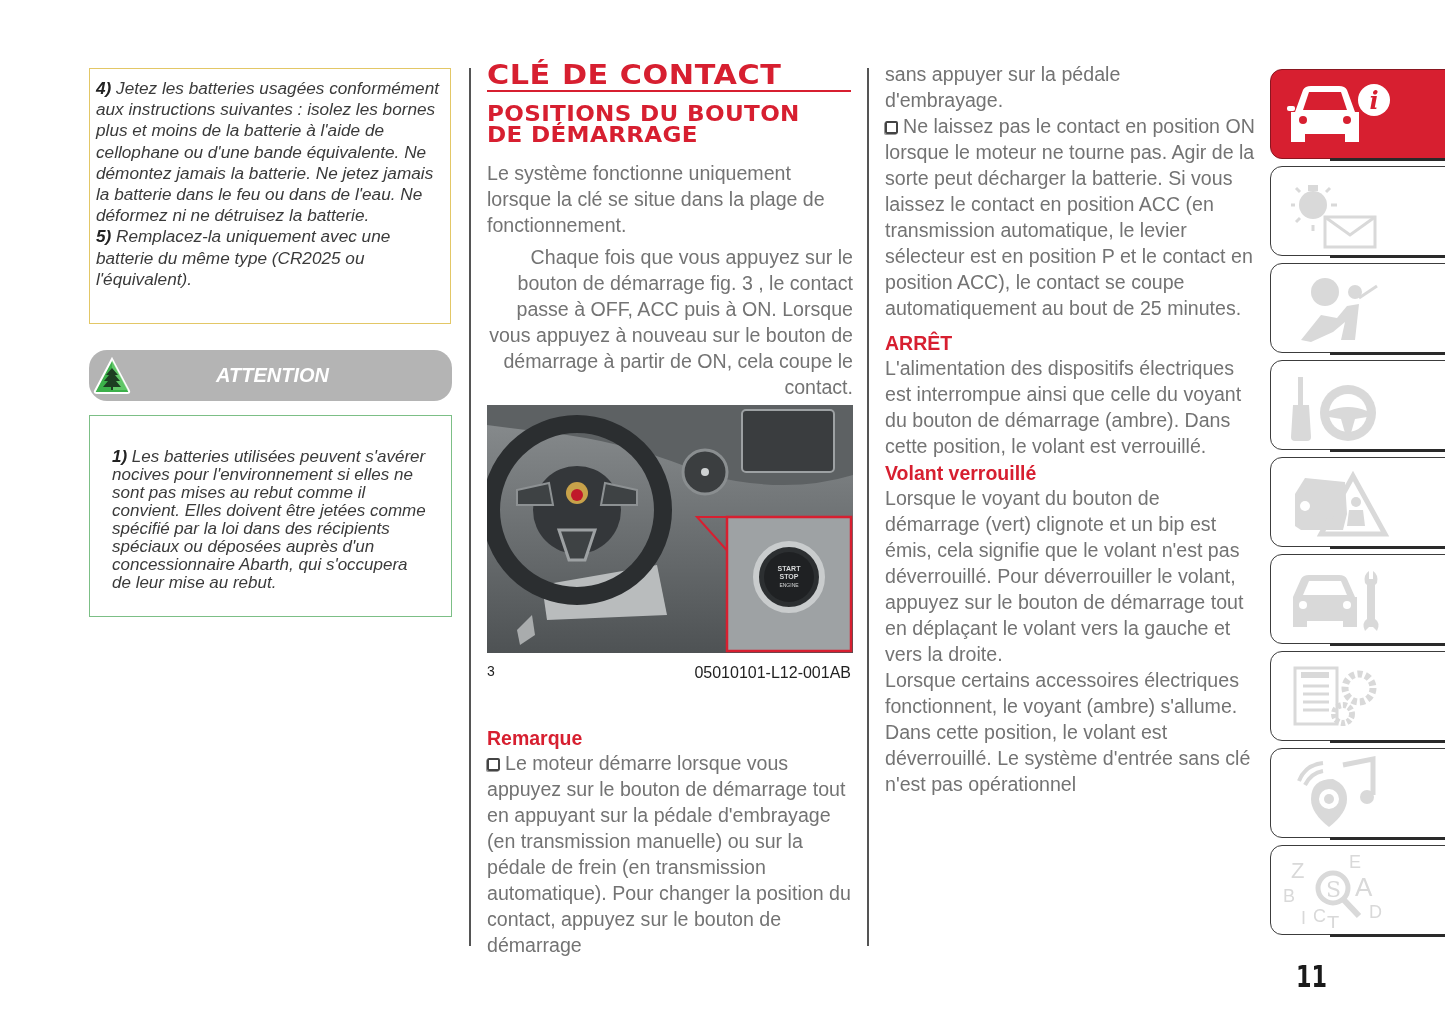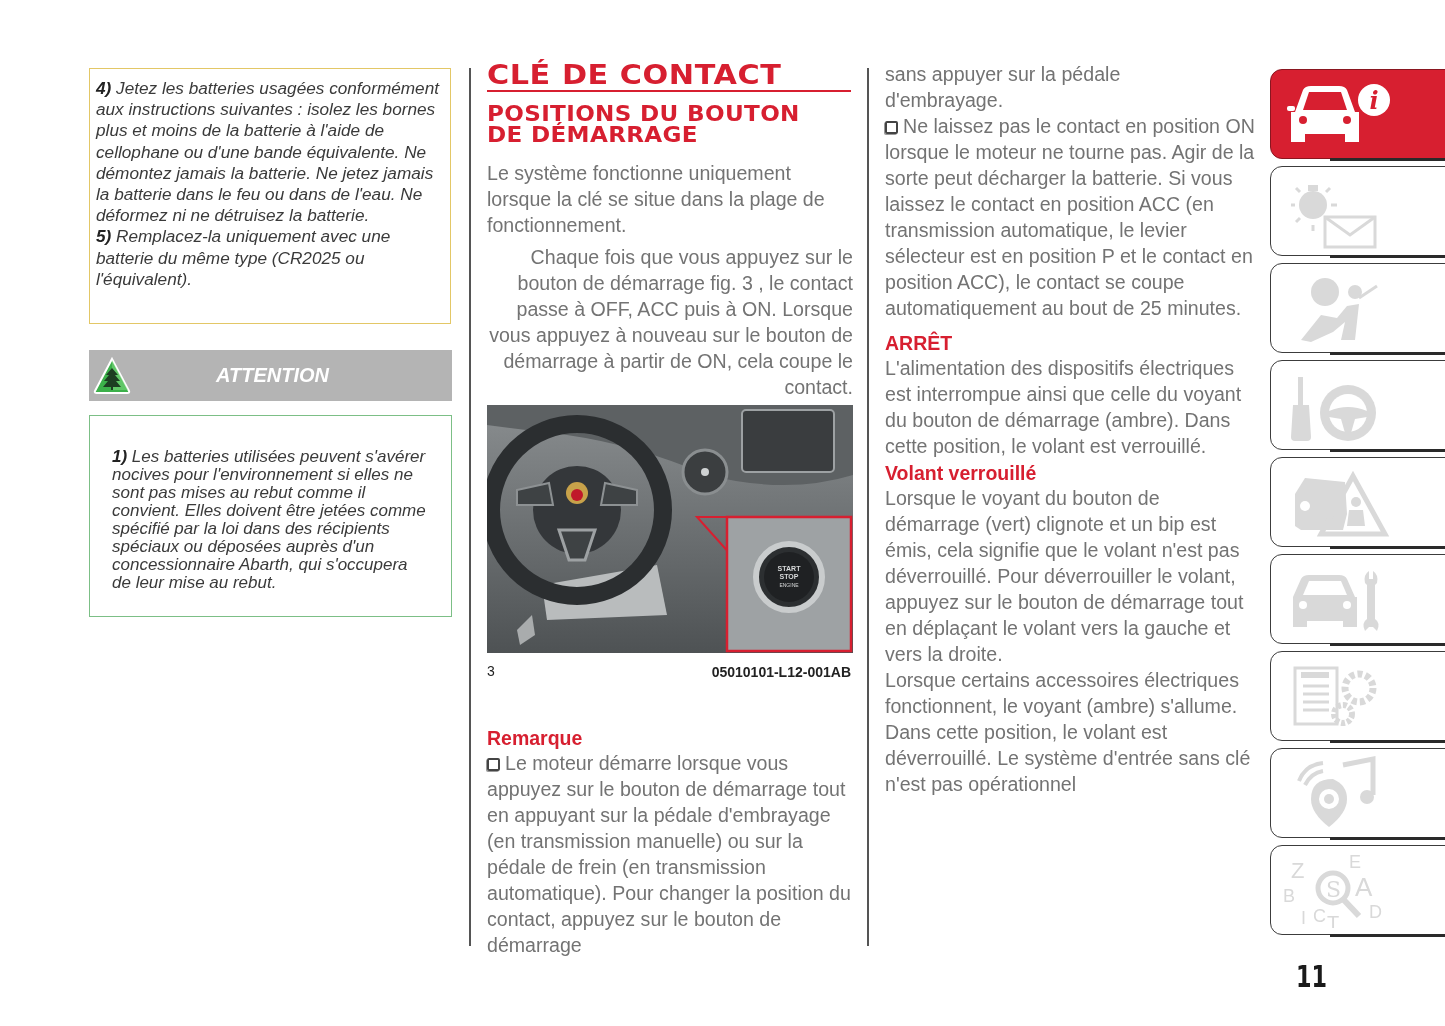--- a/index.html
+++ b/index.html
@@ -6,21 +6,21 @@
   body { width:1445px; height:1026px; position:relative; overflow:hidden;
          font-family:"Liberation Sans", sans-serif; color:#3a3a3a; }
 
   
   .note-box { position:absolute; left:89px; top:68px; width:362px; height:256px;
               border:1.5px solid #e3c766; box-sizing:border-box; padding:9px 6px 0 6px; }
   .note-box p { margin:0; font-style:italic; font-size:17.2px; line-height:21.2px; color:#3a3a3a; }
   .note-box b { font-weight:bold; font-style:italic; color:#222; }
 
   .attention-bar { position:absolute; left:89px; top:350px; width:363px; height:51px;
-                   background:#b4b4b4; }
+                   background:#b4b4b4;border-radius:18px; }
   .attention-icon { position:absolute; left:3px; top:6px; width:40px; height:40px; }
   .attention-label { position:absolute; left:0; right:0; top:14px; text-align:center;
                      color:#ffffff; font-weight:bold; font-style:italic; font-size:20px; padding-left:4px; }
 
   .attn-box { position:absolute; left:89px; top:415px; width:363px; height:202px;
               border:1.5px solid #7cbf86; box-sizing:border-box; padding:16px 6px 0 6px; }
   .attn-box p { margin:16px; font-style:italic; font-size:17px; line-height:18px; color:#3a3a3a; }
   .attn-box b { font-weight:bold; font-style:italic; color:#222; }
 
   
@@ -34,21 +34,21 @@
   .h1-rule { height:2px; background:#d71f30; width:364px; margin-top:0px; }
   .h2 { font-family:"DejaVu Sans", sans-serif; font-weight:bold; color:#d71f30;
         font-size:21px; line-height:21px; margin:12px 0 0 0; letter-spacing:0.3px;
         transform:scaleX(1.1); transform-origin:left; white-space:nowrap; }
   .body { font-size:19.6px; line-height:26px; color:#737373; margin:0; }
   .para-gap { margin-top:6px;text-align:right; }
 
   .figure { position:absolute; left:487px; top:405px; width:366px; height:248px;
             background:#6e7274; overflow:hidden; }
   .fig-num { position:absolute; left:487px; top:663px; font-size:14px; color:#222; }
-  .fig-code { position:absolute; right:594px; top:664px; font-size:14px; font-weight:bold; color:#222; }
+  .fig-code { position:absolute; right:594px; top:664px; font-size:16px; font-weight:normal; color:#222; }
 
   .sub-red { font-weight:bold; color:#d71f30; font-size:19.5px; line-height:24px; margin:0; }
 
   .bullet-sq { display:inline-block; width:13px; height:13px; border:2.5px solid #444;
                box-sizing:border-box; border-radius:2px; margin-right:5px; vertical-align:-1px;
                box-shadow:-1px 1px 0 #999; }
 
   .col-mid-lower { position:absolute; left:487px; top:726px; width:366px; }
 
   

